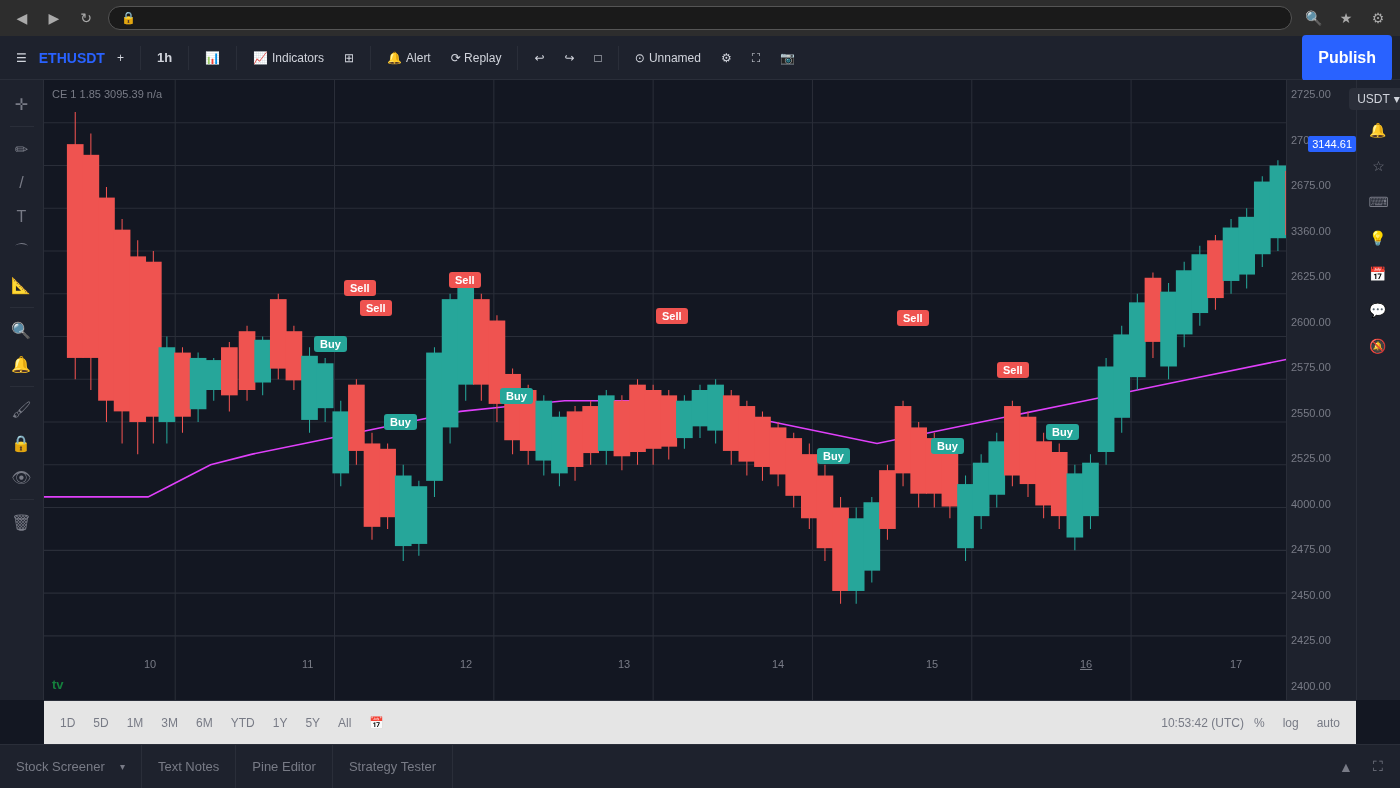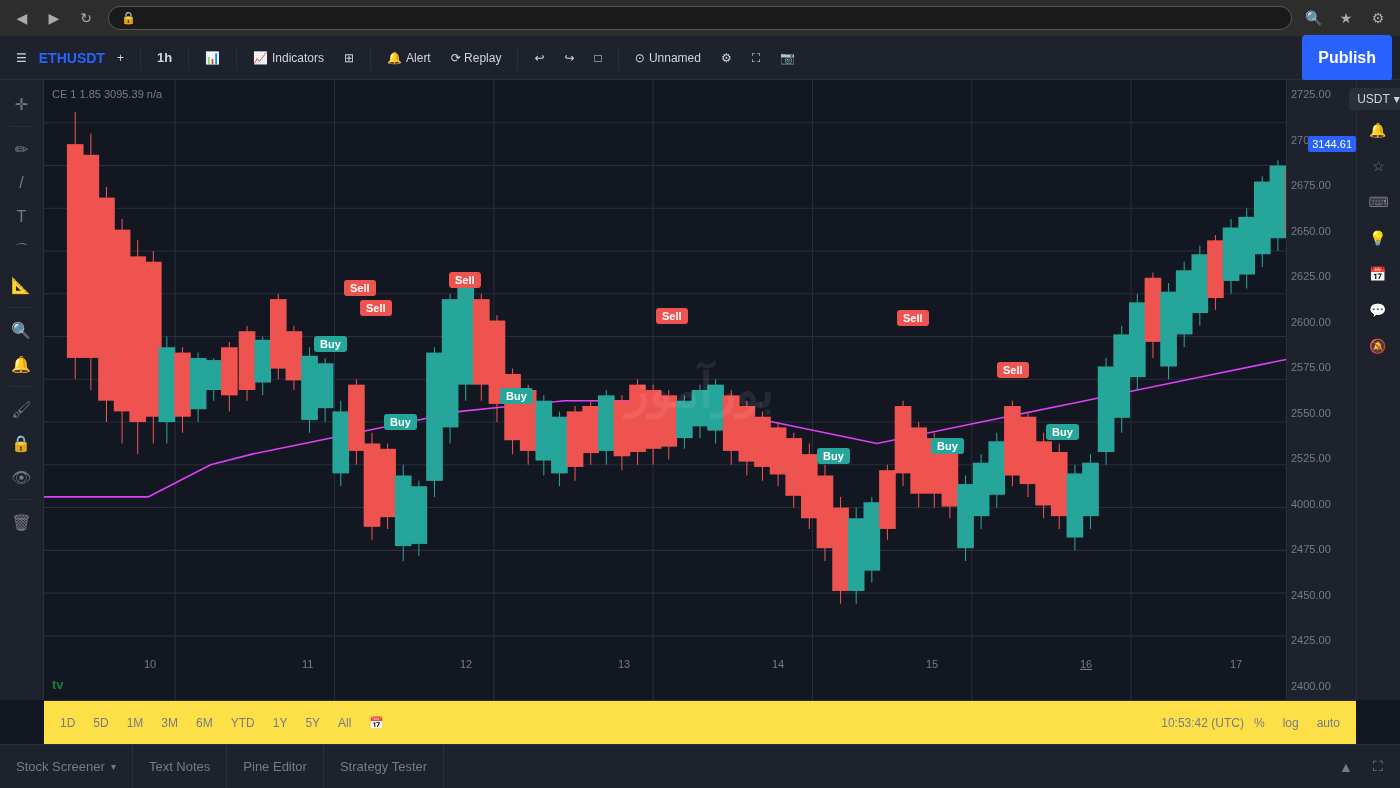--- a/index.html
+++ b/index.html
@@ -193,21 +193,21 @@
       border-top: 1px solid #2a2e39;
       display: flex;
       align-items: center;
       padding: 0;
     }
     .bottom-tab {
       height: 100%;
       padding: 0 16px;
       display: flex;
       align-items: center;
-      gap: 6px;
+      gap: 15px;
       cursor: pointer;
       border-right: 1px solid #2a2e39;
       color: #787b86;
       font-size: 13px;
       white-space: nowrap;
     }
     .bottom-tab-arrow { font-size: 10px; }
     .bottom-right-btns {
       margin-left: auto;
       display: flex;
@@ -223,21 +223,21 @@
       font-size: 14px;
     }
 
     
     .timeframe-bar {
       position: absolute;
       left: 44px;
       right: 44px;
       bottom: 44px;
       height: 44px;
-      background: #fde047;
+      background: #e5e5e5;
       border-top: 1px solid #2a2e39;
       display: flex;
       align-items: center;
       padding: 16px 8px;
       gap: 2px;
       z-index: 5;
     }
     .tf-btn {
       padding: 4px 8px;
       background: none; border: none; color: #787b86;
@@ -466,21 +466,20 @@
   <button class="right-tool-btn">☆</button>
   <button class="right-tool-btn">⌨</button>
   <button class="right-tool-btn">💡</button>
   <button class="right-tool-btn">📅</button>
   <button class="right-tool-btn">💬</button>
   <button class="right-tool-btn">🔕</button>
 </div>
 
 <div class="chart-area">
   
-  <div class="watermark">بورآموز</div>
 
   
   <div class="indicator-label">
     <span>CE</span>
     <span>1 1.85</span>
     <span>3095.39 n/a</span>
   </div>
 
   
   <svg class="chart-svg" viewBox="0 0 1260 580" preserveAspectRatio="none">
@@ -716,21 +715,21 @@
   <div style="position:absolute; bottom:8px; left:8px; color:#15803d; font-size:13px; font-weight:bold;">tv</div>
 
   
   <div style="position:absolute; bottom:8px; right:8px; color:#787b86; cursor:pointer;">»</div>
 </div>
 
 <div class="price-axis">
   <div class="price-label">2725.00</div>
   <div class="price-label">2700.00</div>
   <div class="price-label">2675.00</div>
-  <div class="price-label">2650.00</div>
+  <div class="price-label">3360.00</div>
   <div class="price-label">2625.00</div>
   <div class="price-label">2600.00</div>
   <div class="price-label">2575.00</div>
   <div class="price-label">2550.00</div>
   <div class="price-label">2525.00</div>
   <div class="price-label">4000.00</div>
   <div class="price-label">2475.00</div>
   <div class="price-label">2450.00</div>
   <div class="price-label">2425.00</div>
   <div class="price-label">2400.00</div>

